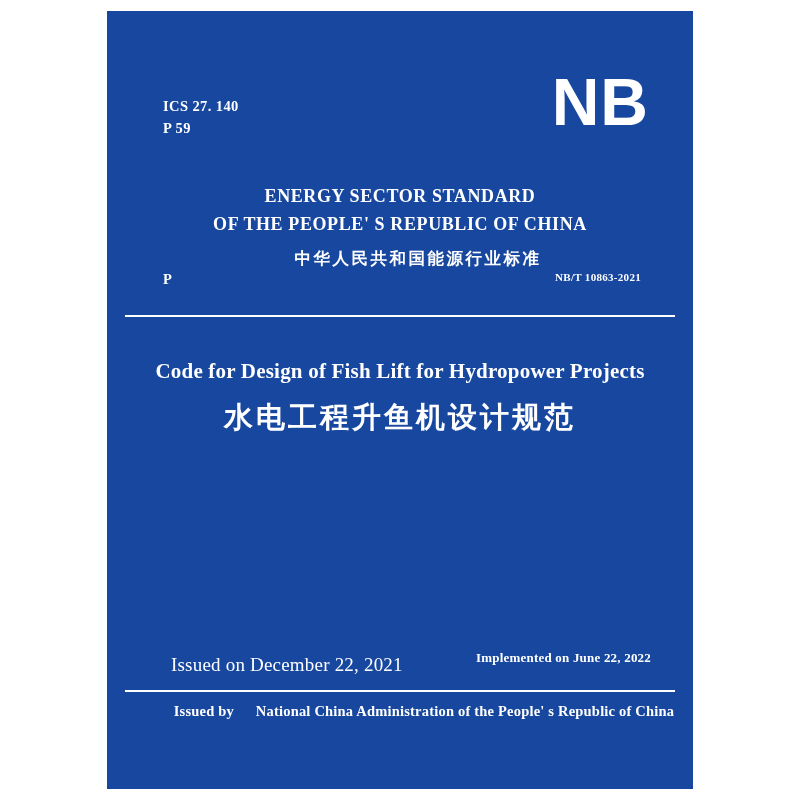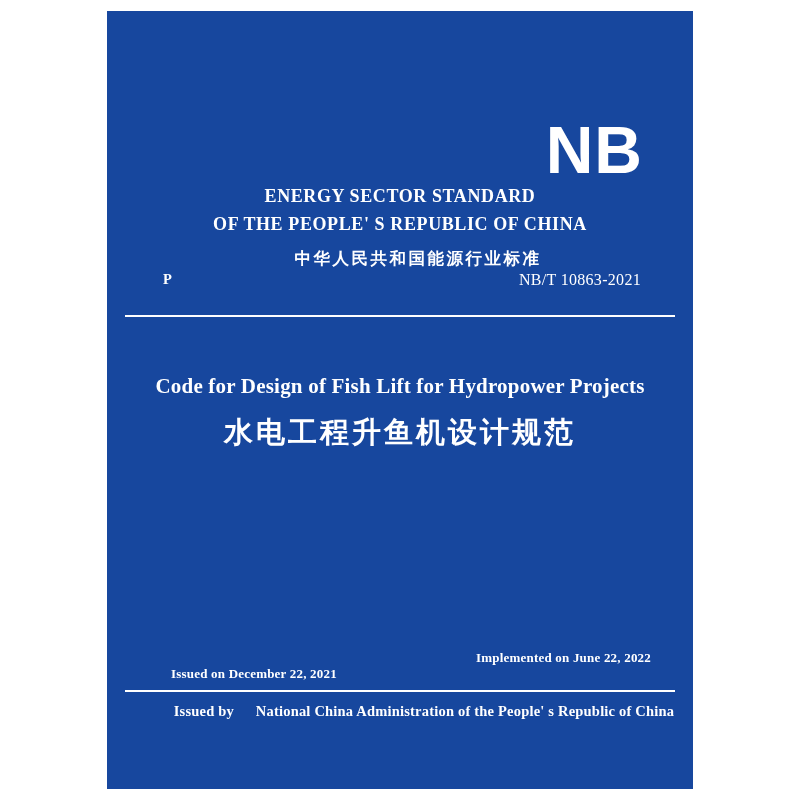--- a/index.html
+++ b/index.html
@@ -40,28 +40,27 @@
     position: absolute;
     left: 56px;
     top: 20px;
     font-size: 14.5px;
     font-weight: bold;
     line-height: 1.55;
     letter-spacing: 0.4px;
   }
   .nb-logo {
     position: absolute;
-    right: 50px;
+    right: 44px;
     top: -6px;
     font-family: "Liberation Sans", sans-serif;
     font-size: 66px;
     font-weight: bold;
     letter-spacing: 1px;
     line-height: 1;
-    margin-top: 48px;
   }
   
   .std-titles {
     position: absolute;
     left: 0;
     top: 172px;
     width: 100%;
     text-align: center;
   }
   .std-en1, .std-en2 {
@@ -89,42 +88,41 @@
     position: absolute;
     left: 56px;
     top: 0;
     font-size: 14.5px;
     font-weight: bold;
   }
   .code-right {
     position: absolute;
     right: 52px;
     top: 0;
-    font-size: 16px;
-    font-weight: normal;
+    font-size: 11px;
+    font-weight: bold;
     letter-spacing: 0.3px;
   }
   
   .rule {
     position: absolute;
     left: 18px;
     width: 550px;
     height: 2px;
     background: #ffffff;
   }
   .rule-top { top: 304px; }
   .rule-bottom { top: 679px; }
   
   .doc-title {
     position: absolute;
     left: 0;
     top: 348px;
     width: 100%;
     text-align: center;
-    margin-top: 15px;
   }
   .doc-title-en {
     font-size: 21px;
     font-weight: bold;
     letter-spacing: 0.2px;
   }
   .doc-title-cn {
     margin-top: 14px;
     font-size: 29px;
     font-weight: bold;
@@ -134,23 +132,23 @@
   .dates-row {
     position: absolute;
     left: 0;
     top: 639px;
     width: 100%;
     height: 24px;
   }
   .issued-date {
     position: absolute;
     left: 64px;
-    top: 16px;
-    font-size: 13px;
-    font-weight: bold;
+    top: 4px;
+    font-size: 19px;
+    font-weight: normal;
     letter-spacing: 0.2px;
   }
   .implemented-date {
     position: absolute;
     right: 42px;
     top: 0;
     font-size: 13px;
     font-weight: bold;
     letter-spacing: 0.2px;
   }
@@ -170,20 +168,24 @@
     margin-left: 48px;
   }
 </style>
 </head>
 <body>
 
 <div class="page">
   <div class="cover">
 
     <div class="top-band">
+      <div class="ics-block">
+        <div>ICS 27. 140</div>
+        <div>P 59</div>
+      </div>
       <div class="nb-logo">NB</div>
     </div>
 
     <div class="std-titles">
       <div class="std-en1">ENERGY SECTOR STANDARD</div>
       <div class="std-en2">OF THE PEOPLE' S REPUBLIC OF CHINA</div>
       <div class="std-cn">中华人民共和国能源行业标准</div>
     </div>
 
     <div class="code-row">

